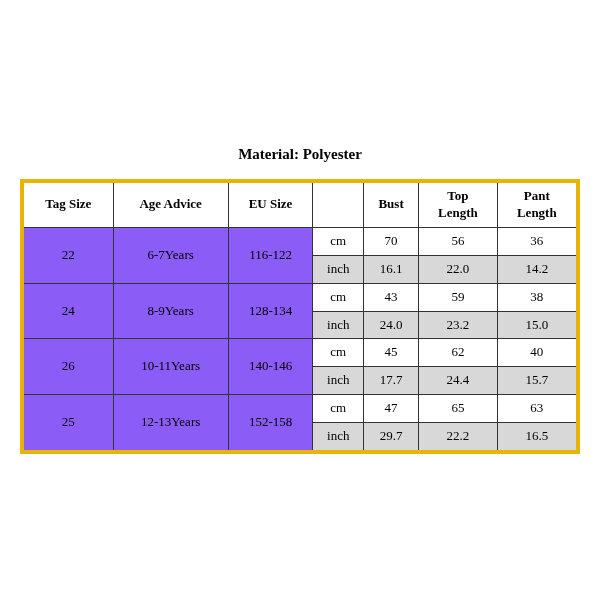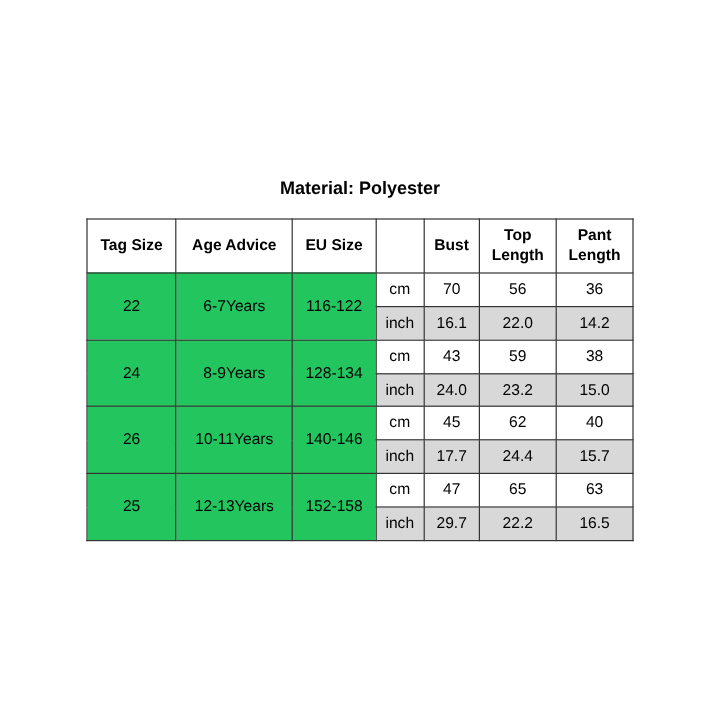--- a/index.html
+++ b/index.html
@@ -7,53 +7,54 @@
       width: 600px;
       height: 600px;
       background: #fff;
       font-family: Arial, sans-serif;
       font-size: 13px;
       display: flex;
       align-items: center;
       justify-content: center;
     }
     .container {
-      width: 456px;
+      width: 560px;
       padding: 10px 0;
+      font-family: Liberation Serif, serif;
     }
     .title {
       text-align: center;
       font-weight: bold;
       font-size: 15px;
       margin-bottom: 16px;
     }
     table {
       width: 100%;
       border-collapse: collapse;
-      border: 1px solid #eab308;
+      border: 4px solid #eab308;
     }
     th, td {
       border: 1px solid #333;
       text-align: center;
       padding: 5px 4px;
       vertical-align: middle;
       line-height: 1.3;
     }
     thead th {
       font-weight: bold;
       background: #fff;
     }
     .row-inch {
       background: #d8d8d8;
     }
     .row-cm {
       background: #fff;
     }
     td.side-label {
-      background: #22c55e;
+      background: #8b5cf6;
     }
   </style>
 </head>
 <body>
 
 <div class="container">
   <div class="title">Material: Polyester</div>
   <table>
     <thead>
       <tr>

